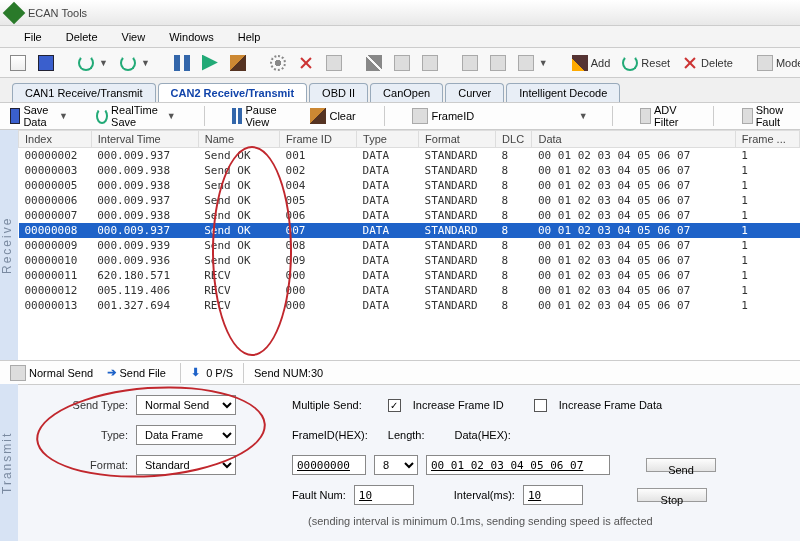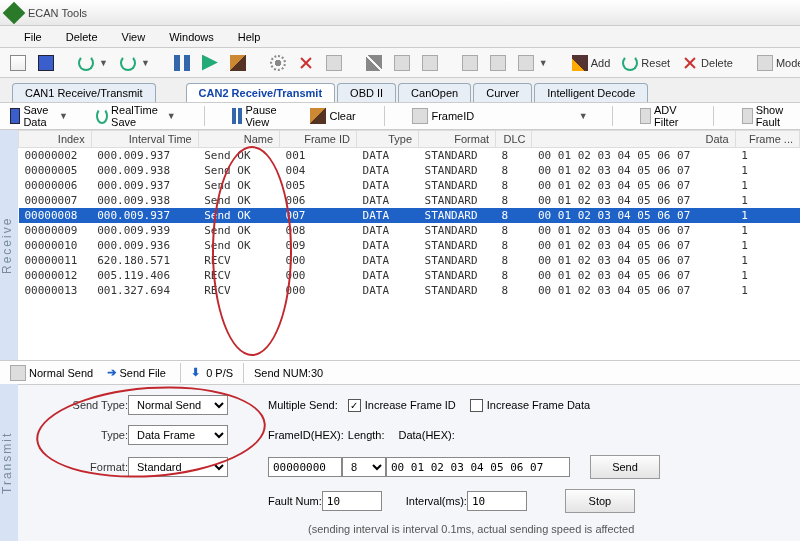--- a/index.html
+++ b/index.html
@@ -22,42 +22,42 @@
   .ic-brush { background: linear-gradient(135deg,#c83 50%,#532 50%); }
   .ic-gear { background: radial-gradient(circle,#888 40%,transparent 41%); border: 2px dotted #888; border-radius: 50%; }
   .ic-x { position: relative; }
   .ic-x::before,.ic-x::after { content:""; position:absolute; left:7px; top:1px; width:2px; height:14px; background:#c33; }
   .ic-x::before{ transform:rotate(45deg);} .ic-x::after{ transform:rotate(-45deg);}
   .ic-cut { background: linear-gradient(45deg,#888 45%,transparent 45% 55%,#888 55%); }
   .ic-any { background: #ddd; border:1px solid #aaa; }
   .ic-wand { background: linear-gradient(45deg,#fa0 40%,#533 40%); }
   .tabs { height: 24px; display: flex; align-items: flex-end; padding: 0 12px; background: #f0f0f0; gap: 2px; }
   .tab { padding: 3px 12px; border: 1px solid #9ab; border-bottom: none; border-radius: 4px 4px 0 0; background: #e8eef6; cursor: pointer; }
-  .tab.active { background: #fff; font-weight: bold; color: #14a; margin-left: 28px; }
+  .tab.active { background: #fff; font-weight: bold; color: #14a; }
   .toolbar2 { height: 28px; background: #fdfdfd; border-top: 1px solid #ccc; border-bottom: 1px solid #ccc; display: flex; align-items: center; padding: 0 6px; gap: 20px; }
   .dd { font-size: 9px; color: #555; margin-left:2px; }
   .grid-wrap { position: relative; height: 230px; display:flex; }
   .side-tab { width: 18px; background: #d7e3f4; writing-mode: vertical-rl; transform: rotate(180deg); text-align: center; color: #7a8aa0; font-size: 12px; letter-spacing: 2px; padding: 4px 0;}
   .grid { flex:1; overflow: hidden; background: #fff; }
   table { border-collapse: collapse; width: 100%; table-layout: fixed; }
-  th { text-align: right; background: #f4f4f4; border: 1px solid #ddd; padding: 2px 6px; color: #444; font-weight: normal; }
+  th { text-align: left; background: #f4f4f4; border: 1px solid #ddd; padding: 2px 6px; color: #444; font-weight: normal; }
   td { padding: 1px 6px; color: #333; border-bottom: 0; white-space: nowrap; overflow: hidden; font-family: Consolas, monospace; font-size: 11px; }
   tr.sel td { background: #1e62c8; color: #fff; }
   .circle1 { position:absolute; left:212px; top:16px; width:80px; height:210px; border:2px solid #c1272d; border-radius:50%; pointer-events:none; }
   .bottombar { height: 24px; border-top:1px solid #ccc; background:#fdfdfd; display:flex; align-items:center; padding:0 6px; gap:6px; }
   .bluearrow { color:#1e62c8; font-weight:bold; }
   .tx-wrap { display:flex; height: calc(541px - 26px - 22px - 30px - 24px - 28px - 230px - 24px); }
   .tx-side { width:18px; background:#d7e3f4; writing-mode: vertical-rl; transform: rotate(180deg); text-align:center; color:#7a8aa0; font-size:12px; letter-spacing:2px; padding:4px 0;}
   .tx-panel { flex:1; background:#f4f6fa; border-top:1px solid #ccc; padding:10px 18px 4px 40px; position:relative; font-family: Consolas, monospace; }
-  .tx-row { display:flex; align-items:center; margin-bottom:10px; gap:0; }
+  .tx-row { display:flex; align-items:center; margin-bottom:10px; gap:8px; }
   .tx-label { width:70px; text-align:right; color:#333; }
   .tx-sel { width:100px; height:20px; border:1px solid #888; background:#fff; padding:0 4px; }
-  .tx-inp { height:20px; border:1px solid #888; background:#fff; padding:0 4px; font-family: Consolas, monospace; }
+  .tx-inp { height:20px; border:1px solid #888; background:#fff; padding:0 4px; font-family: Consolas, monospace; text-decoration: underline; }
   .chk { width:13px; height:13px; border:1px solid #555; display:inline-block; background:#fff; text-align:center; line-height:11px; font-size:10px; color:#000; margin-right:4px; }
-  .btn { width:70px; height:24px; border:1px solid #999; background:linear-gradient(#fdfdfd,#e4e4e4); text-align:center; line-height:22px; cursor:pointer; }
+  .btn { width:70px; height:14px; border:1px solid #999; background:linear-gradient(#fdfdfd,#e4e4e4); text-align:center; line-height:22px; cursor:pointer; }
   .circle2 { position:absolute; left:18px; top:2px; width:230px; height:90px; border:2px solid #c1272d; border-radius:50%; pointer-events:none; transform:rotate(-4deg); }
   .footnote { color:#555; margin-left:250px; }
 </style>
 </head>
 <body>
 
 <div class="titlebar">
   <div class="logo"></div>
   <div class="title">ECAN Tools</div>
 </div>
@@ -219,20 +219,31 @@
             <td>000.009.937</td>
             <td>Send OK</td>
             <td>001</td>
             <td>DATA</td>
             <td>STANDARD</td>
             <td>8</td>
             <td>00 01 02 03 04 05 06 07</td>
             <td>1</td>
           </tr>
           <tr>
+            <td>00000003</td>
+            <td>000.009.938</td>
+            <td>Send OK</td>
+            <td>002</td>
+            <td>DATA</td>
+            <td>STANDARD</td>
+            <td>8</td>
+            <td>00 01 02 03 04 05 06 07</td>
+            <td>1</td>
+          </tr>
+          <tr>
             <td>00000005</td>
             <td>000.009.938</td>
             <td>Send OK</td>
             <td>004</td>
             <td>DATA</td>
             <td>STANDARD</td>
             <td>8</td>
             <td>00 01 02 03 04 05 06 07</td>
             <td>1</td>
           </tr>
@@ -392,15 +403,15 @@
       <span style="width:40px"></span>
       <span>Fault Num:</span>
       <input class="tx-inp" style="width: 60px;" value="10">
       <span style="width:24px"></span>
       <span>Interval(ms):</span>
       <input class="tx-inp" style="width: 60px;" value="10">
       <span style="width:38px"></span>
       <div class="btn">Stop</div>
     </div>
 
-    <div class="footnote">(sending interval is interval 0.1ms, actual sending speed is affected</div>
+    <div class="footnote">(sending interval is minimum 0.1ms, sending sending speed is affected</div>
   </div>
 </div>
 
 </body></html>

